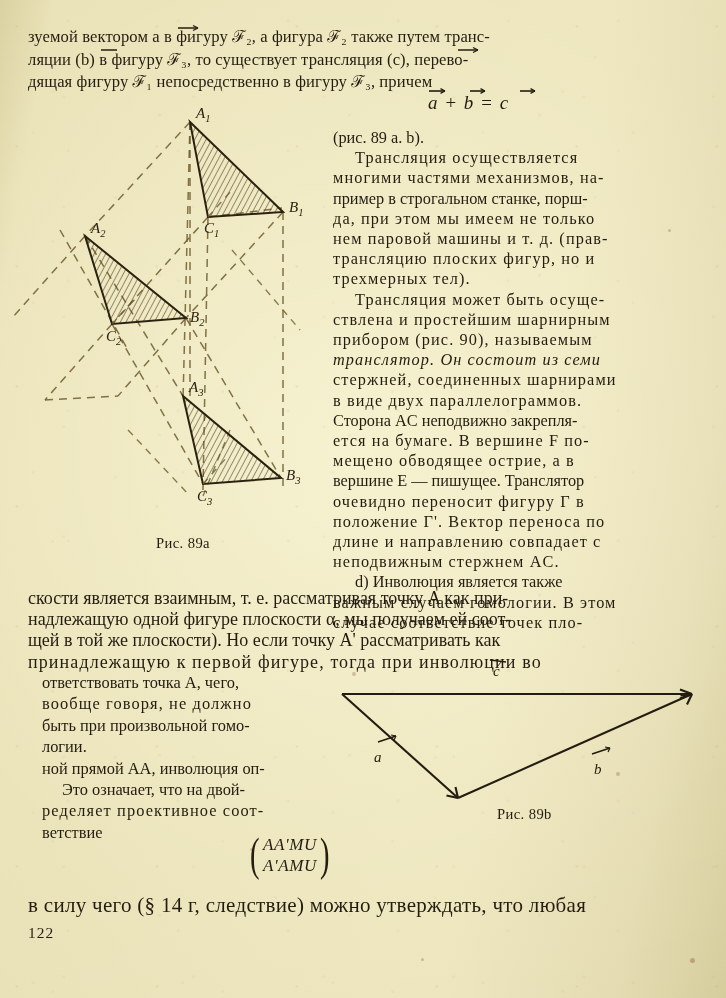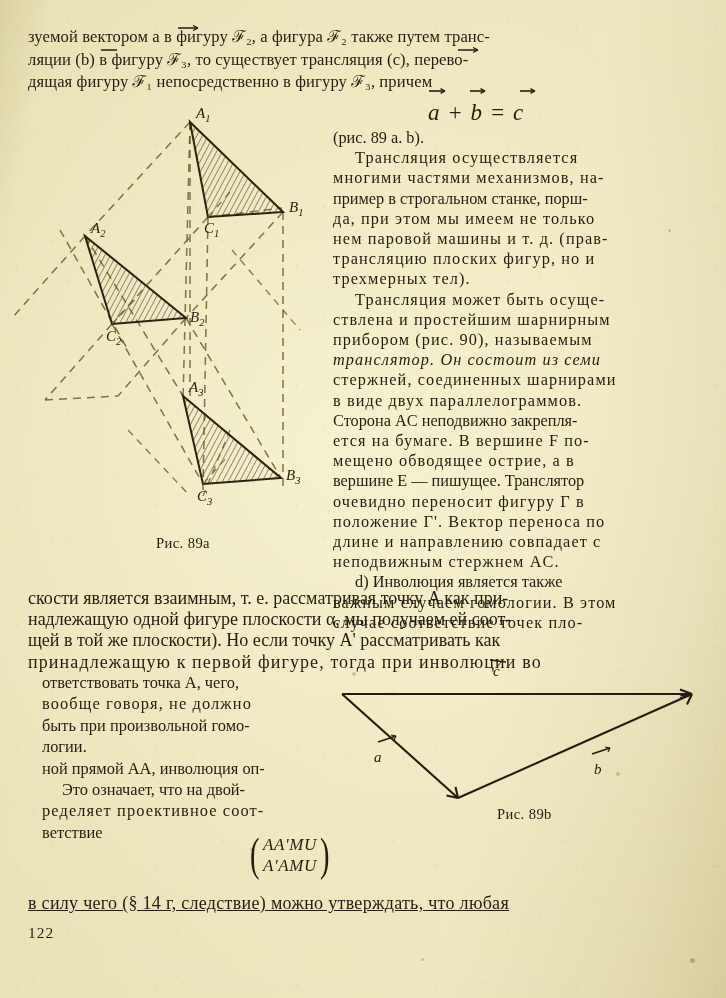--- a/index.html
+++ b/index.html
@@ -50,22 +50,22 @@
   #top-para {
     left: 28px; top: 26px; width: 676px;
     font-size: 16.6px;
     line-height: 22.6px;
     letter-spacing: .1px;
   }
   #top-para .ln { white-space: nowrap; display:block; }
 
   
   #formula-abc {
-    left: 428px; top: 100px;
-    font-size: 23px;
+    left: 428px; top: 92px;
+    font-size: 19px;
     font-style: italic;
     letter-spacing: 1px;
   }
 
   
   #right-col {
     left: 333px; top: 128px; width: 372px;
     font-size: 16.3px;
     line-height: 20.2px;
   }
@@ -107,24 +107,23 @@
     font-family: "Liberation Serif", serif;
     line-height: 40px;
     transform: scaleX(.62);
     font-weight: 300;
   }
   #matrix .rows { text-align: right; }
 
   
   #bottom-line {
     left: 28px; top: 893px; width: 680px;
-    font-size: 18px;
+    font-size: 21px;
     white-space: nowrap;
     letter-spacing: .3px;
-    text-decoration: underline;
   }
   #page-number {
     left: 28px; top: 924px;
     font-size: 15.4px;
     letter-spacing: 1px;
   }
 
   
   .caption { position: absolute; font-size: 14.6px; letter-spacing: .4px; }
   #cap-89a { left: 156px; top: 535px; }

